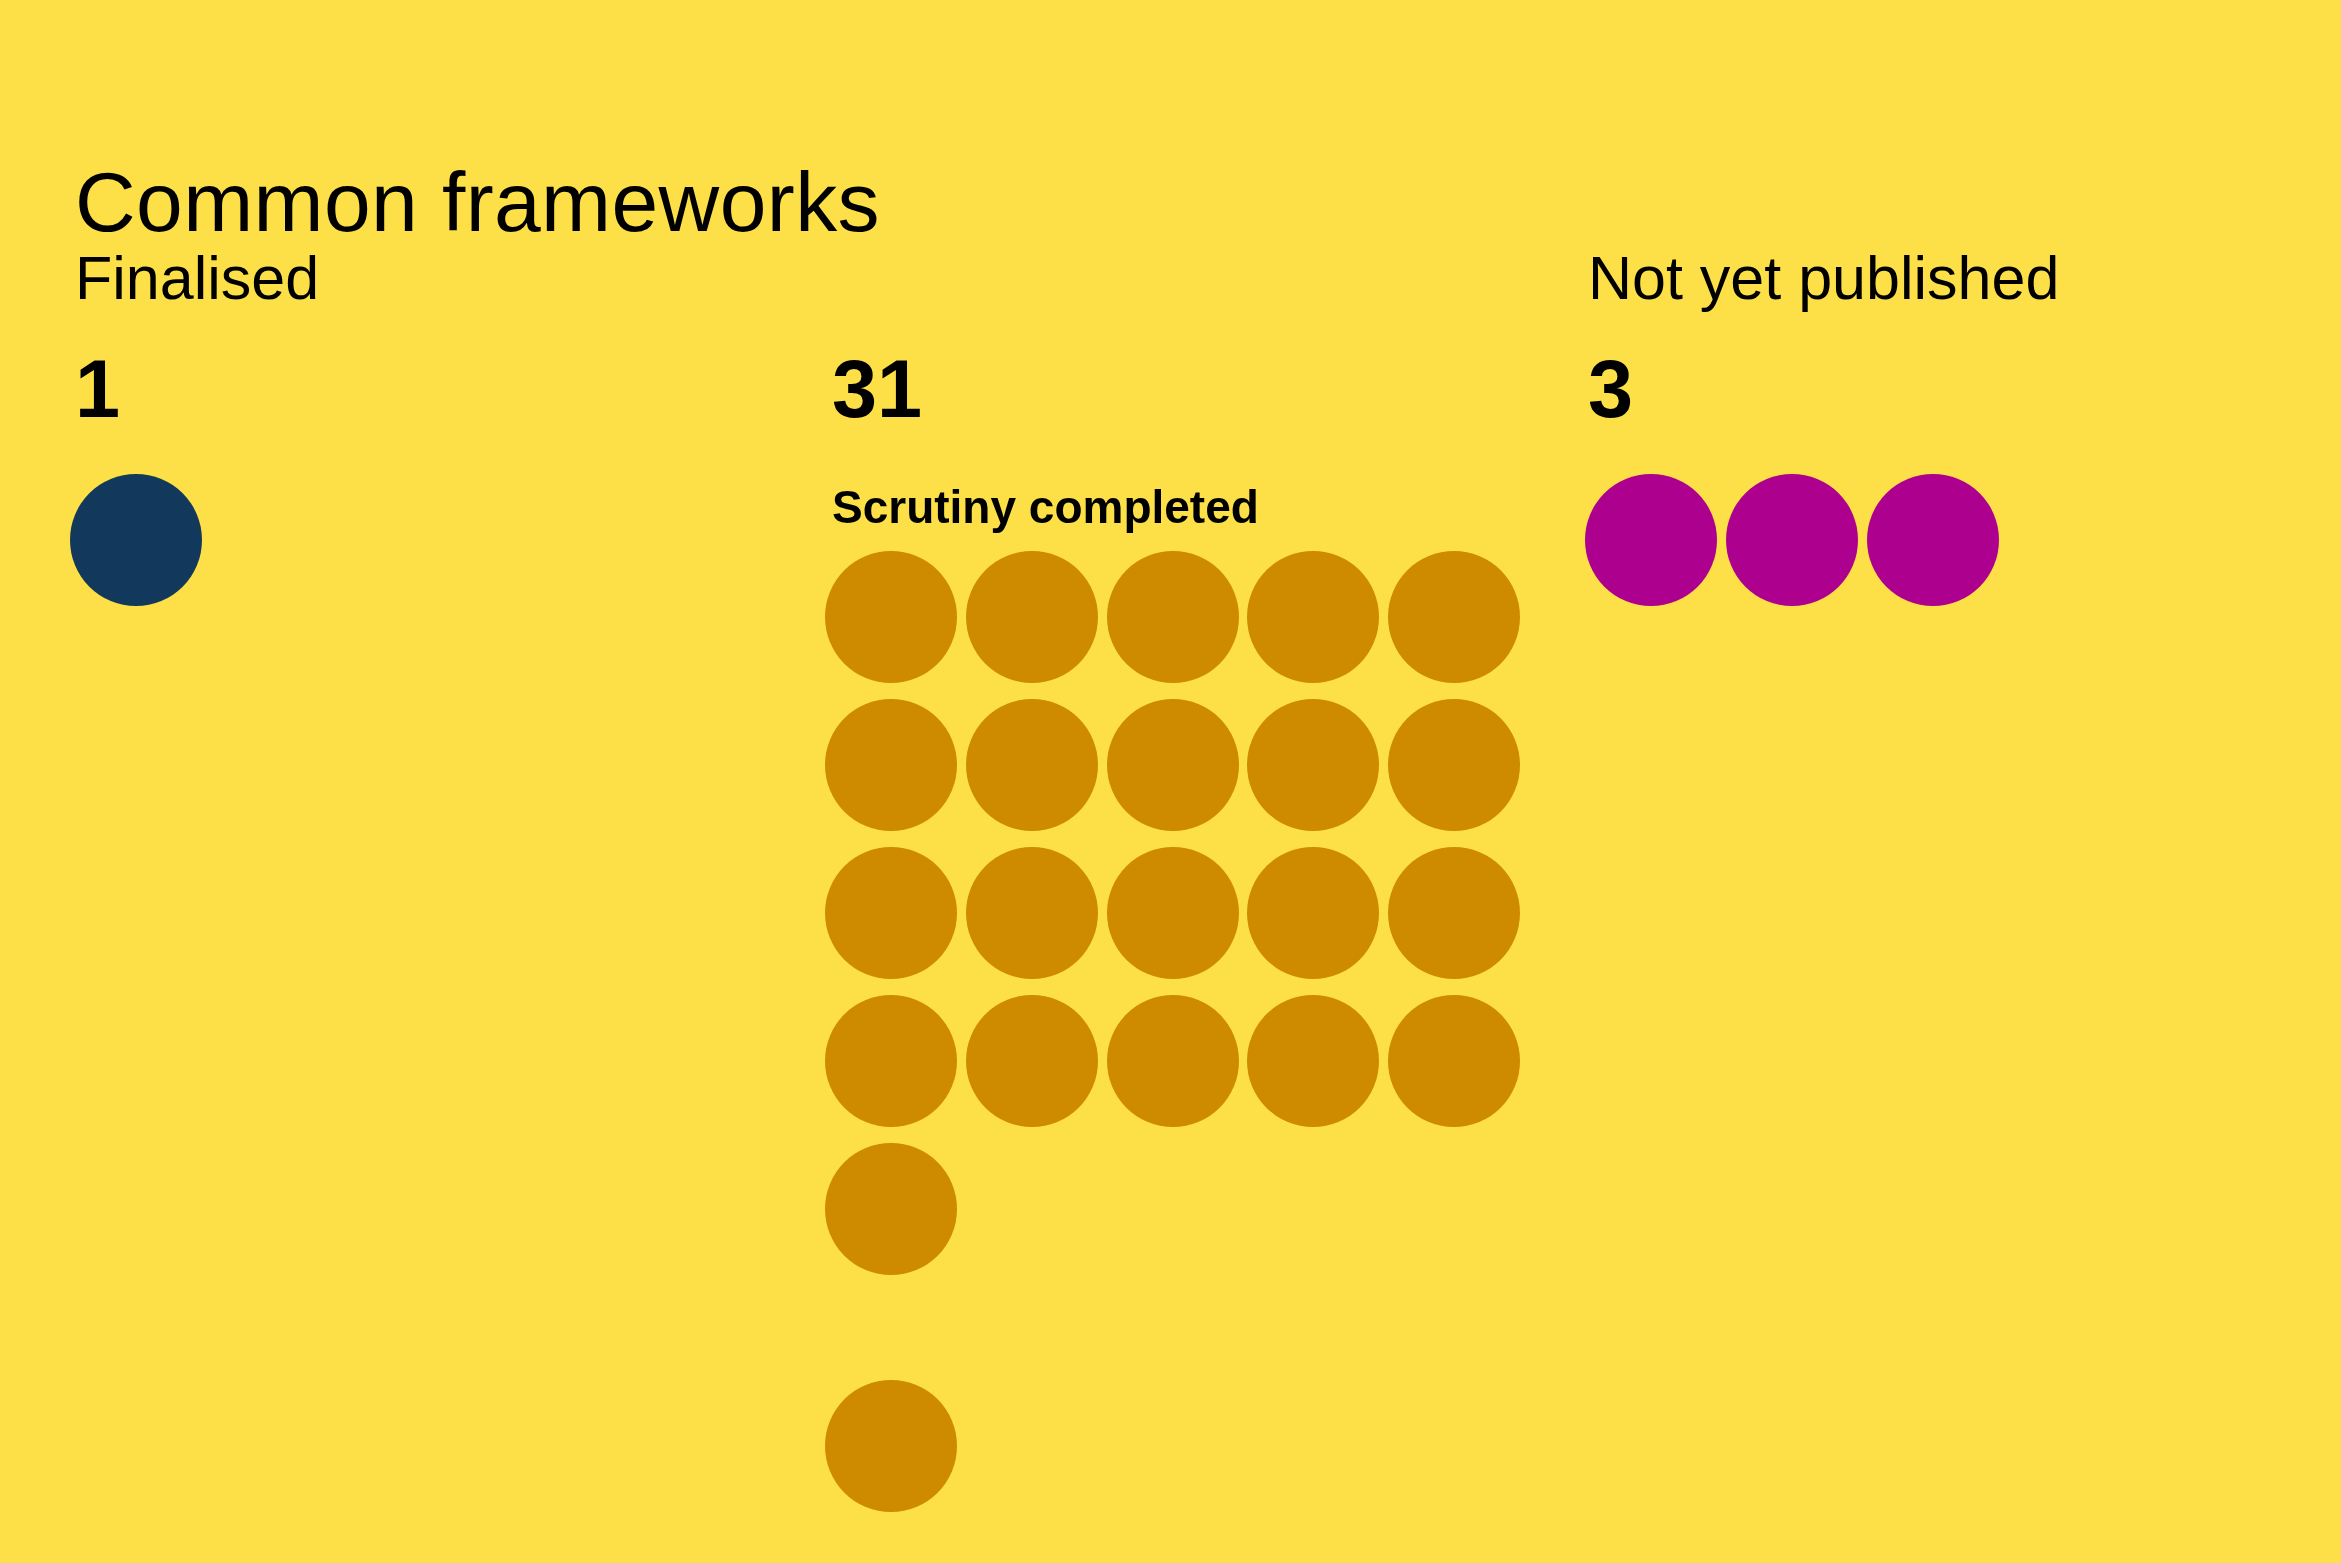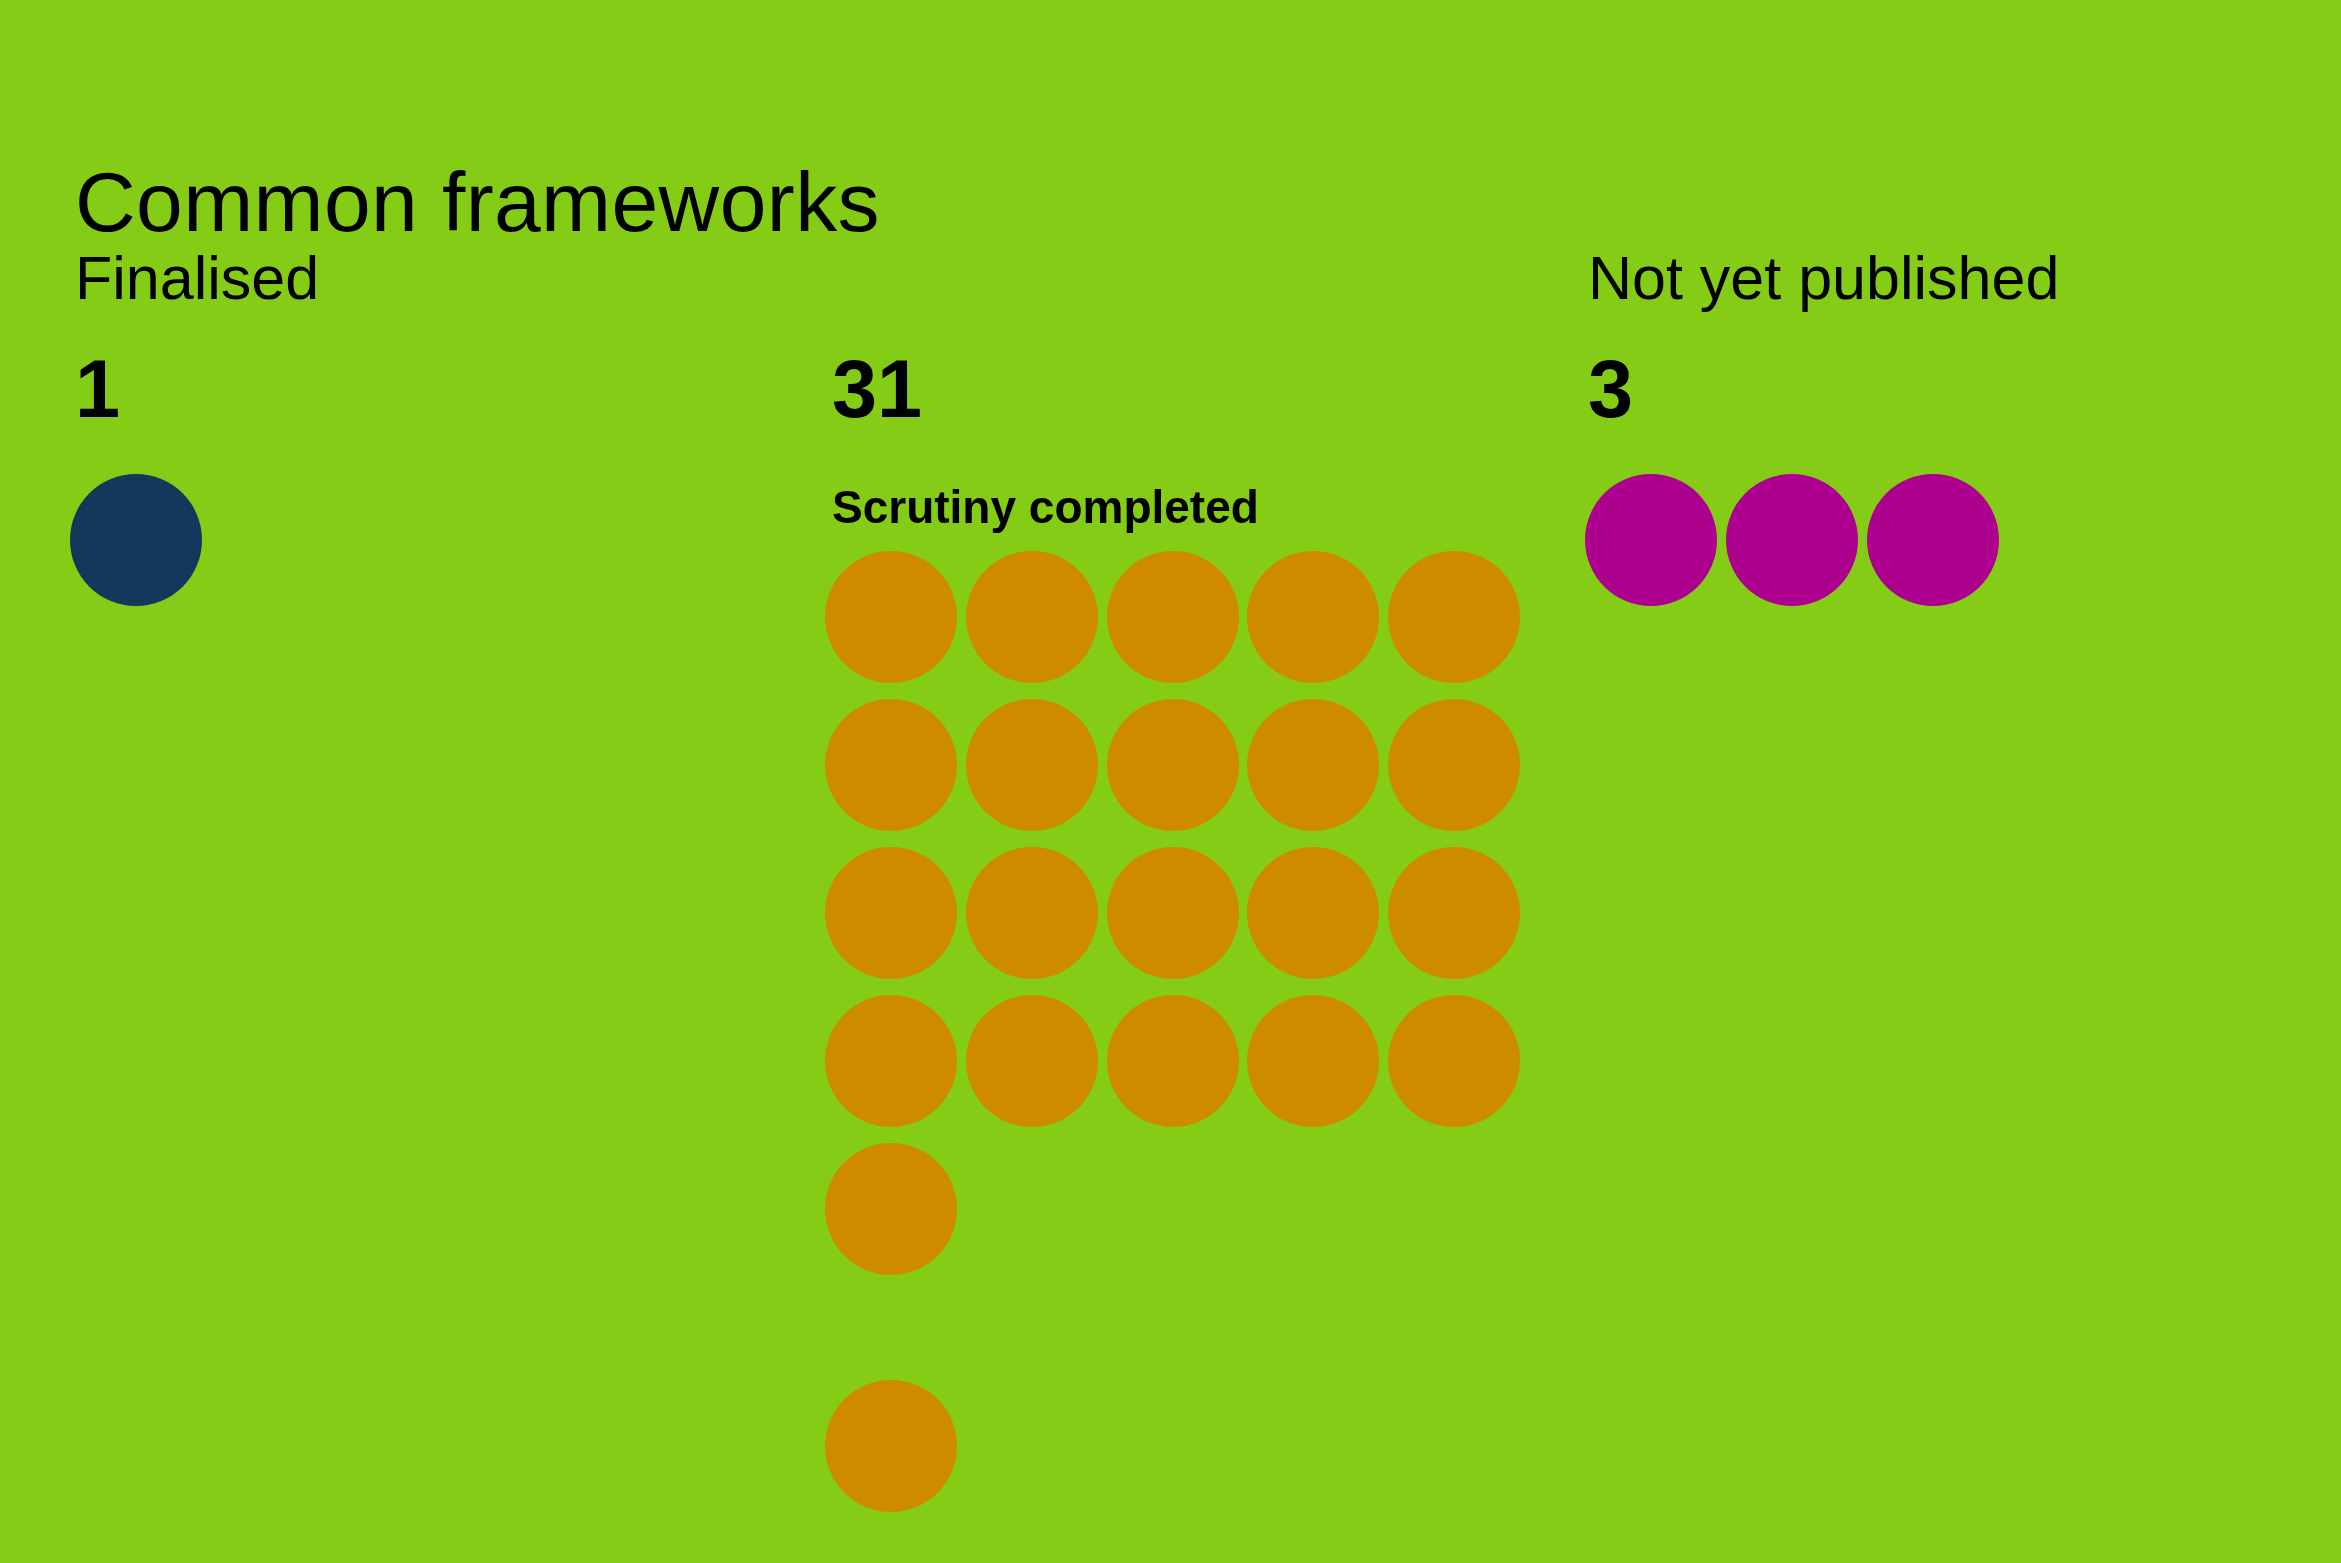--- a/index.html
+++ b/index.html
@@ -4,21 +4,21 @@
 <style>
   html, body {
     margin: 0;
     padding: 0;
     background: #ffffff;
   }
   .canvas {
     position: relative;
     width: 2342px;
     height: 1563px;
-    background: #84cc16;
+    background: #fde047;
     font-family: "Liberation Sans", sans-serif;
     color: #000000;
     overflow: hidden;
   }
   .abs { position: absolute; line-height: 1; white-space: nowrap; }
 
   .chart-title {
     left: 75px;
     top: 104px;
     font-size: 84px;

